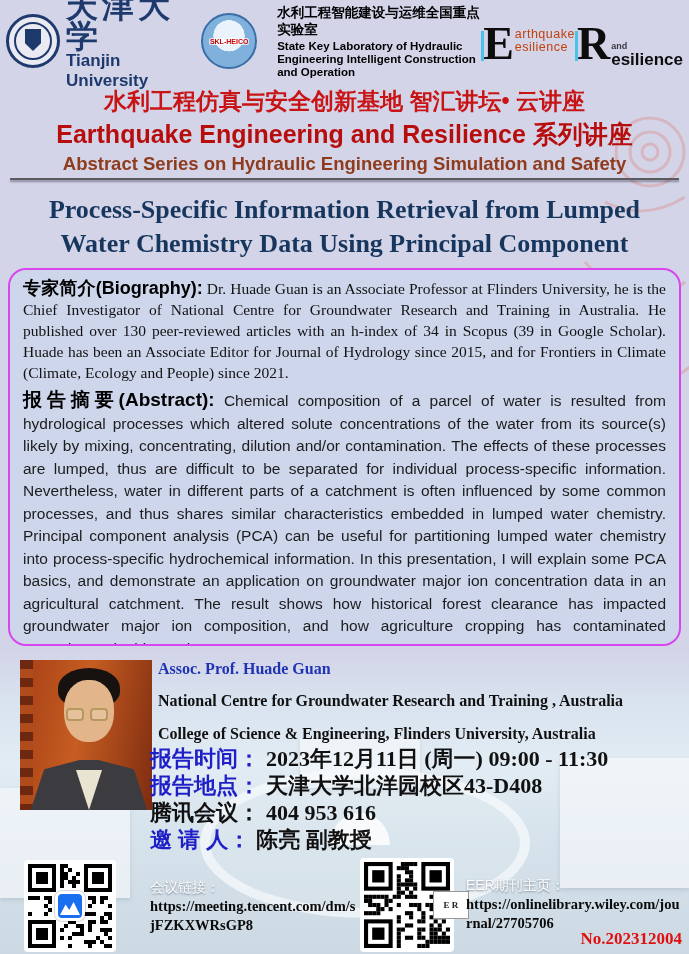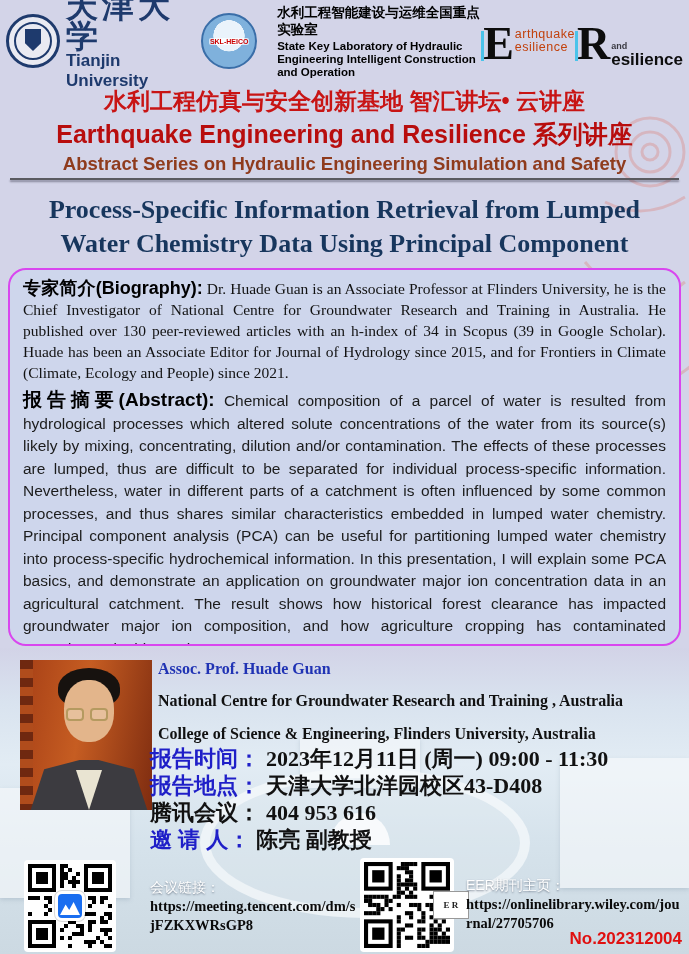--- a/index.html
+++ b/index.html
@@ -104,21 +104,21 @@
     clip-path:polygon(0 100%,28% 20%,46% 62%,68% 0,100% 100%); }
   .eer-mini { position:absolute; left:50%; top:50%; transform:translate(-50%,-50%); width:36px; height:28px;
     background:#fff; border:1px solid #999; display:flex; align-items:center; justify-content:center;
     font-size:9px; font-weight:bold; color:#222; font-family:"Liberation Serif", serif;margin-left:44px; }
 
   .link-block1 { position:absolute; left:150px; top:878px; width:210px; }
   .link-block2 { position:absolute; left:466px; top:876px; width:218px; }
   .link-label { font-size:14px; font-weight:normal; color:#fff; text-shadow:0 1px 2px rgba(50,60,80,.6); line-height:19px; }
   .link-url { font-family:"Liberation Serif", serif; font-size:14.5px; font-weight:bold; color:#0a0a0a; line-height:19px; word-break:break-all; }
   .doc-no { position:absolute; left:466px; top:929px; width:216px; text-align:right;
-    font-family:Liberation Sans, sans-serif; font-size:17px; font-weight:bold; color:#e01010; }
+    font-family:Liberation Serif, serif; font-size:17px; font-weight:bold; color:#e01010; }
 </style>
 </head>
 <body>
 
 <svg class="cloud-decor" viewBox="0 0 150 330">
   <g fill="none" stroke="#d99a9a" stroke-width="3">
     <circle cx="105" cy="70" r="34"></circle>
     <circle cx="105" cy="70" r="20"></circle>
     <circle cx="105" cy="70" r="8"></circle>
     <path d="M60 120 q40 20 80 -5"></path>

